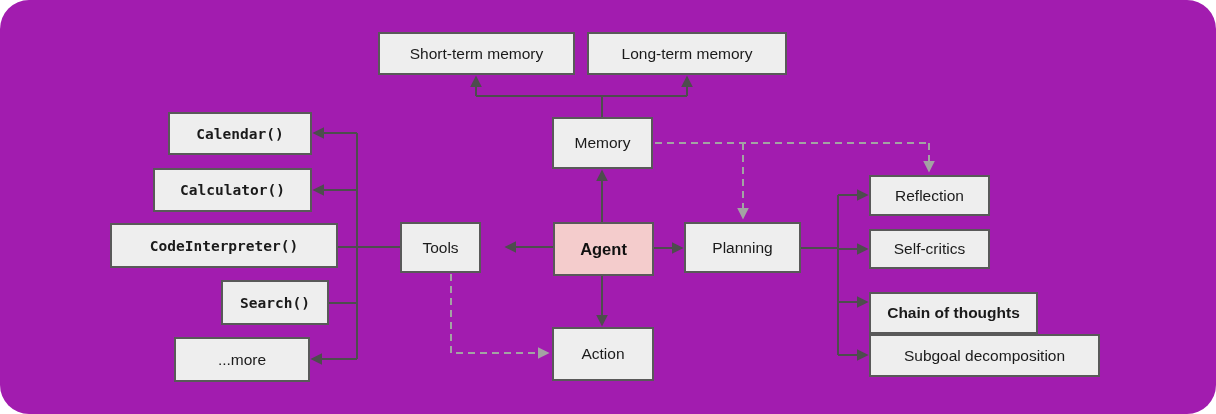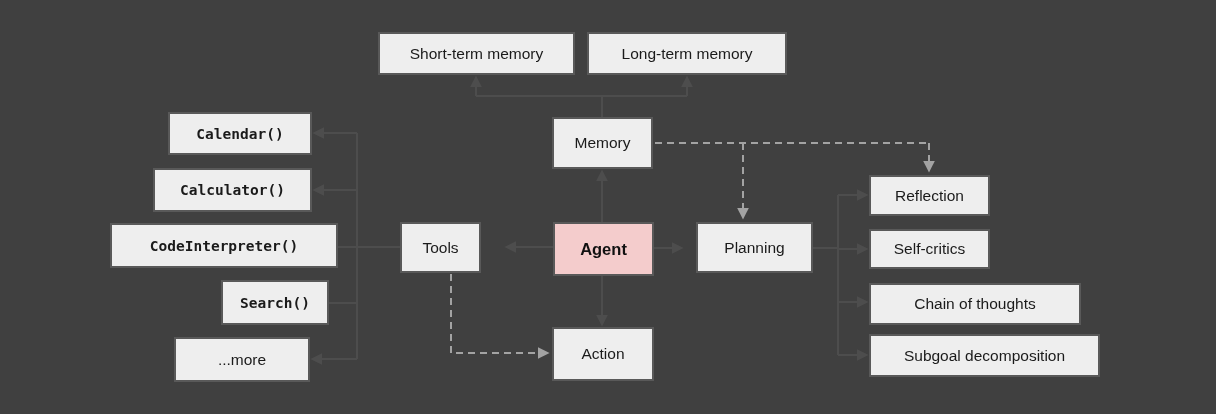--- a/index.html
+++ b/index.html
@@ -1,22 +1,23 @@
 <!DOCTYPE html>
 <html style="--node_fill: #eeeeee; --node_border: #595959; --agent_fill: #f4cccc; --connector_solid: #4d4d4d; --connector_dashed: #a3a3a3;"><head>
 <meta charset="utf-8">
 <style>
   html, body { margin: 0; padding: 0; background: #ffffff; }
   #canvas {
     position: relative;
     width: 1216px;
     height: 414px;
-    background: #404040;
+    background: #a21caf;
     overflow: hidden;
     font-family: "Liberation Sans", sans-serif;
+    border-radius: 29px;
   }
   #wires {
     position: absolute;
     left: 0; top: 0;
     width: 1216px; height: 414px;
   }
   .node {
     position: absolute;
     box-sizing: border-box;
     background: var(--node_fill, #eeeeee);
@@ -94,27 +95,27 @@
 
     <path class="dashed-line" d="M451,274 L451,353 L546,353" marker-end="url(#arrow-d)"></path>
   </svg>
 
   <div class="node" style="left:378px; top:32px; width:197px; height:43px;">Short-term memory</div>
   <div class="node" style="left:587px; top:32px; width:200px; height:43px;">Long-term memory</div>
 
   <div class="node" style="left:552px; top:117px; width:101px; height:52px;">Memory</div>
   <div class="node agent" style="left:553px; top:222px; width:101px; height:54px;">Agent</div>
   <div class="node" style="left:400px; top:222px; width:81px; height:51px;">Tools</div>
-  <div class="node" style="left:684px; top:222px; width:117px; height:51px;margin-left:12px;">Planning</div>
+  <div class="node" style="left:684px; top:222px; width:117px; height:51px;">Planning</div>
   <div class="node" style="left:552px; top:327px; width:102px; height:54px;">Action</div>
 
   <div class="node mono" style="left:168px; top:112px; width:144px; height:43px;">Calendar()</div>
   <div class="node mono" style="left:153px; top:168px; width:159px; height:44px;">Calculator()</div>
   <div class="node mono" style="left:80px; top:223px; width:228px; height:45px;margin-left:30px;">CodeInterpreter()</div>
   <div class="node mono" style="left:221px; top:280px; width:108px; height:45px;">Search()</div>
   <div class="node" style="left:174px; top:337px; width:136px; height:45px;">...more</div>
 
   <div class="node" style="left:869px; top:175px; width:121px; height:41px;">Reflection</div>
   <div class="node" style="left:869px; top:229px; width:121px; height:40px;">Self-critics</div>
-  <div class="node" style="left:869px; top:283px; width:212px; height:42px;">Chain of thoughts</div>
+  <div class="node" style="left:869px; top:292px; width:169px; height:42px;font-weight:bold;">Chain of thoughts</div>
   <div class="node" style="left:869px; top:334px; width:231px; height:43px;">Subgoal decomposition</div>
 
 </div>
 
 </body></html>

